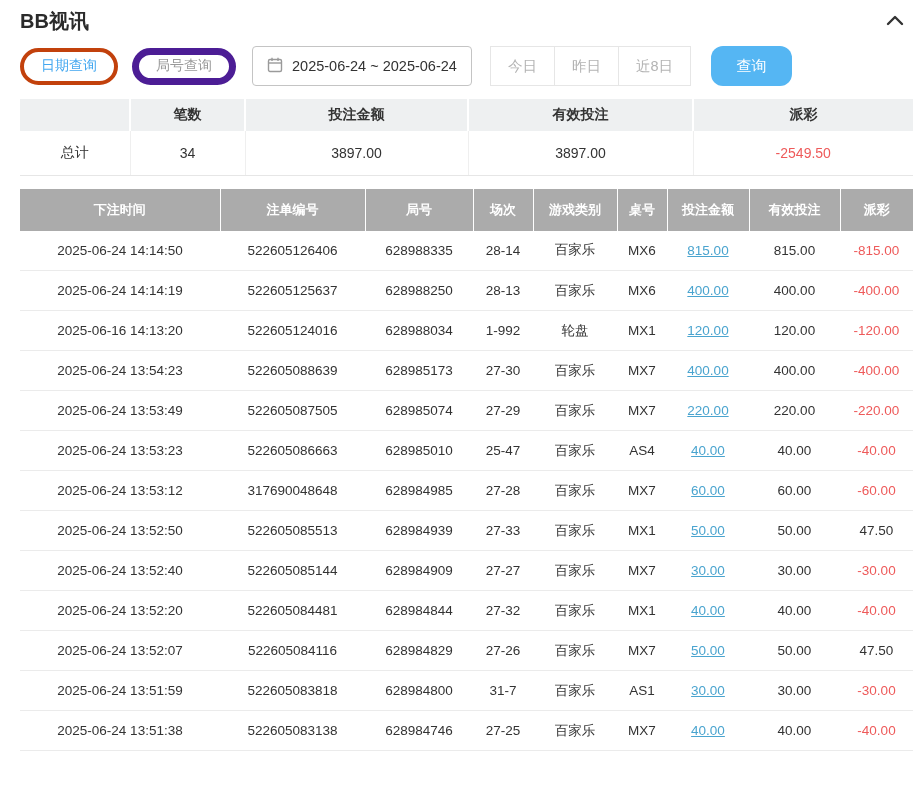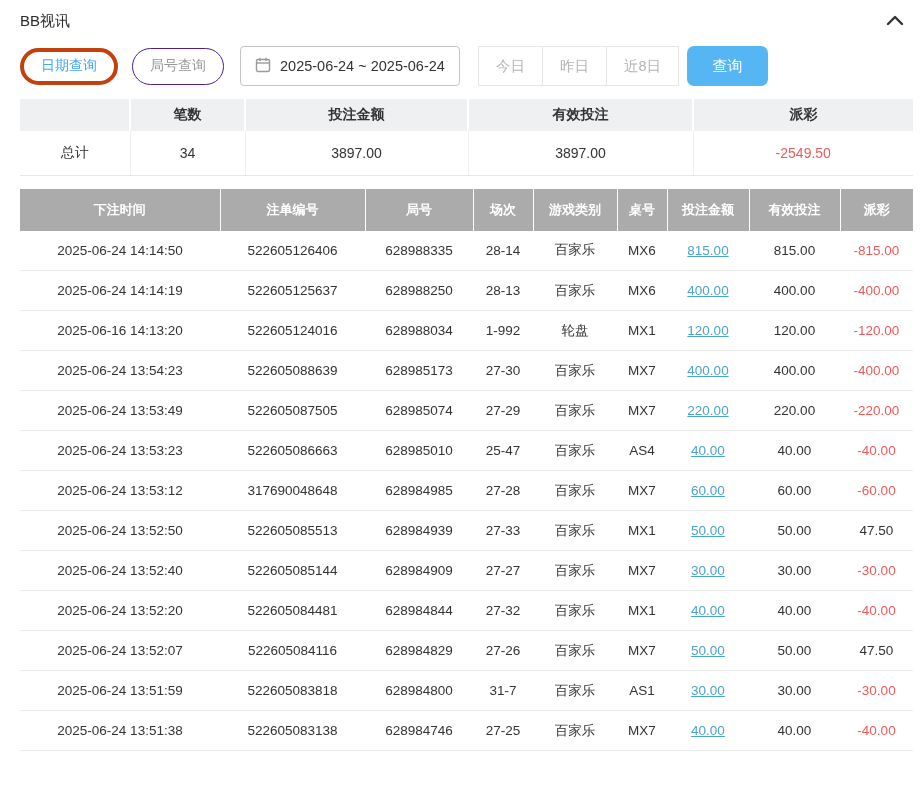--- a/index.html
+++ b/index.html
@@ -9,44 +9,44 @@
     font-family: "Liberation Sans", "DejaVu Sans", sans-serif;
     color: #333;
   }
   .page { padding: 0 20px; }
 
   
   .section-header {
     display: flex; justify-content: space-between; align-items: center;
     padding-top: 11px; height: 32px;
   }
-  .section-title { font-size: 15px; font-weight: 400; color: #2b2b2b; }
+  .section-title { font-size: 20px; font-weight: 700; color: #2b2b2b; }
   .chevron-btn { background: none; border: none; cursor: pointer; display: flex; align-items: center; }
 
   
   .toolbar { display: flex; align-items: center; margin-top: 14px; }
   .btn-pill {
     height: 37px; padding: 0 17px; border-radius: 19px; background: #fff;
     font-size: 14px; cursor: pointer;
   }
   .btn-pill.active { border: 4px solid #c2410c; color: #42a7f0; margin-right: 14px; }
-  .btn-pill.inactive { border: 1px solid #4c1d95; color: #999; margin-right: 16px; }
+  .btn-pill.inactive { border: 7px solid #4c1d95; color: #999; margin-right: 16px; }
   .date-picker {
     display: flex; align-items: center; gap: 9px;
     height: 40px; padding: 12px 14px; border: 1px solid #c4c4c4; border-radius: 4px;
     font-size: 14.5px; color: #333; cursor: pointer; background: #fff; margin-right: 18px;
   }
-  .quick-group { display: flex; margin-right: 8px; }
+  .quick-group { display: flex; margin-right: 20px; }
   .quick-btn {
     height: 40px; padding: 0 17px; background: #fff; border: 1px solid #e6e6e6;
     color: #b3b3b3; font-size: 14.5px; cursor: pointer; margin-left: -1px;
   }
   .quick-btn:first-child { margin-left: 0; }
   .btn-primary {
-    height: 40px; width: 81px; border: none; border-radius: 7px;
+    height: 40px; width: 81px; border: none; border-radius: 12px;
     background: #55b6f3; color: #fff; font-size: 15px; cursor: pointer;
   }
 
   
   table { border-collapse: collapse; width: 100%; table-layout: fixed; }
 
   .summary-table { margin-top: 13px; }
   .summary-table th {
     background: #eef0f1; height: 32px; font-size: 14px; font-weight: 700;
     color: #333; border-right: 2px solid #fff; text-align: center;

